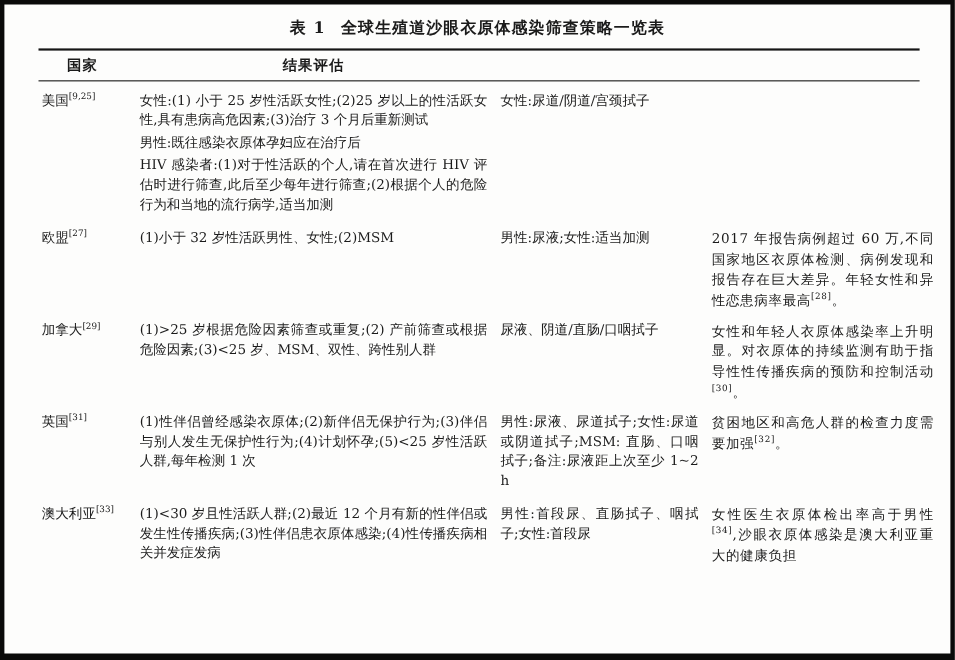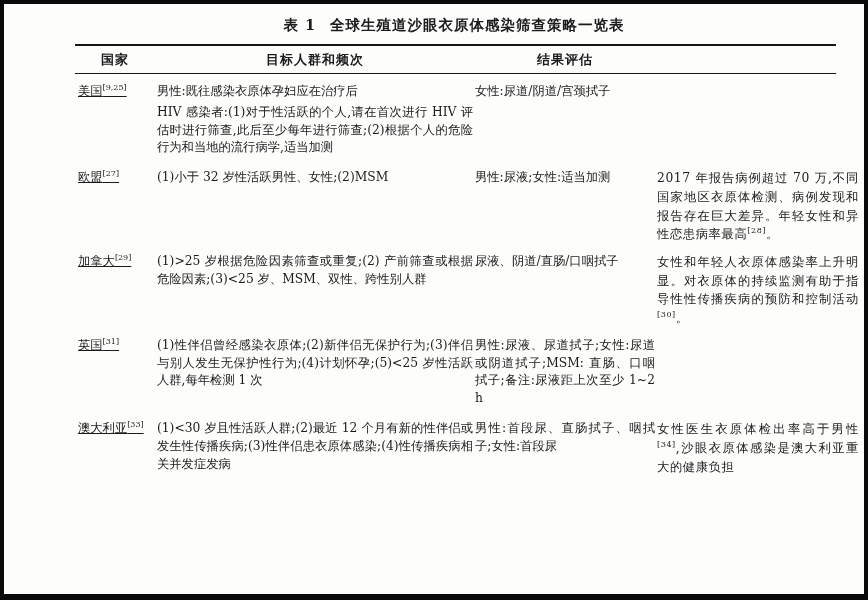--- a/index.html
+++ b/index.html
@@ -10,52 +10,51 @@
   }
   .page {
     position: absolute; left: 0; top: 0;
     width: 868px; height: 600px;
     box-sizing: border-box;
     border: 4px solid #0a0a0a;
     border-bottom-width: 6px;
     background: #fdfdfc;
     color: #1b1b1b;
     overflow: hidden;
-    padding-left: 40px;
   }
   .title {
     text-align: center;
     font-weight: bold;
     font-size: 14.5px;
     margin-top: 12px;
     letter-spacing: 1px;
   }
   .title .tlabel { margin-right: 14px; }
   .table-wrap { margin: 9px 28px 0 31px; }
   .rule-top { border-top: 2.5px solid #161616; }
   .grid-row {
     display: grid;
     grid-template-columns: 80px 316px 180px 202px;
-    column-gap: 2px;
+    column-gap: 12px;
     align-items: start;
   }
   .header {
     font-weight: bold;
     font-size: 13px;
     padding: 5px 0 4px 0;
     border-bottom: 1.8px solid #161616;
   }
   .header .h { text-align: center; letter-spacing: 1px; }
   .body-row { font-size: 12.3px; margin-top: 9px; }
   .cell p {
     margin: 0 0 3px 0;
     text-align: justify;
     line-height: 1.45;
   }
-  .cell.country { padding-left: 3px; line-height: 1.45; text-decoration: underline; }
+  .cell.country { padding-left: 3px; line-height: 1.45; }
   .cell.country sup, .cell.eval sup {
     font-size: 8px;
     line-height: 0;
     vertical-align: super;
   }
   .cell.eval {
     text-align: justify;
     line-height: 1.52;
     letter-spacing: 0.6px;
   }
@@ -66,44 +65,44 @@
 <div class="page">
 
   <div class="title">
     <span class="tlabel">表 1</span><span>全球生殖道沙眼衣原体感染筛查策略一览表</span>
   </div>
 
   <div class="table-wrap rule-top">
 
     <div class="grid-row header">
       <div class="h">国家</div>
-      <div class="h">目标人群和频次</div>
       <div class="h">结果评估</div>
     </div>
 
     <div class="grid-row body-row">
       <div class="cell country"><span>美国</span><sup>[9,25]</sup></div>
       <div class="cell">
+        <p>女性:(1) 小于 25 岁性活跃女性;(2)25 岁以上的性活跃女性,具有患病高危因素;(3)治疗 3 个月后重新测试</p>
         <p>男性:既往感染衣原体孕妇应在治疗后</p>
         <p>HIV 感染者:(1)对于性活跃的个人,请在首次进行 HIV 评估时进行筛查,此后至少每年进行筛查;(2)根据个人的危险行为和当地的流行病学,适当加测</p>
       </div>
       <div class="cell">
         <p>女性:尿道/阴道/宫颈拭子</p>
       </div>
     </div>
 
     <div class="grid-row body-row">
       <div class="cell country"><span>欧盟</span><sup>[27]</sup></div>
       <div class="cell">
         <p>(1)小于 32 岁性活跃男性、女性;(2)MSM</p>
       </div>
       <div class="cell">
         <p>男性:尿液;女性:适当加测</p>
       </div>
-      <div class="cell eval"><span>2017 年报告病例超过 70 万,不同国家地区衣原体检测、病例发现和报告存在巨大差异。年轻女性和异性恋患病率最高</span><sup>[28]</sup><span>。</span></div>
+      <div class="cell eval"><span>2017 年报告病例超过 60 万,不同国家地区衣原体检测、病例发现和报告存在巨大差异。年轻女性和异性恋患病率最高</span><sup>[28]</sup><span>。</span></div>
     </div>
 
     <div class="grid-row body-row">
       <div class="cell country"><span>加拿大</span><sup>[29]</sup></div>
       <div class="cell">
         <p>(1)&gt;25 岁根据危险因素筛查或重复;(2) 产前筛查或根据危险因素;(3)&lt;25 岁、MSM、双性、跨性别人群</p>
       </div>
       <div class="cell">
         <p>尿液、阴道/直肠/口咽拭子</p>
       </div>
@@ -111,20 +110,21 @@
     </div>
 
     <div class="grid-row body-row">
       <div class="cell country"><span>英国</span><sup>[31]</sup></div>
       <div class="cell">
         <p>(1)性伴侣曾经感染衣原体;(2)新伴侣无保护行为;(3)伴侣与别人发生无保护性行为;(4)计划怀孕;(5)&lt;25 岁性活跃人群,每年检测 1 次</p>
       </div>
       <div class="cell">
         <p>男性:尿液、尿道拭子;女性:尿道或阴道拭子;MSM: 直肠、口咽拭子;备注:尿液距上次至少 1~2 h</p>
       </div>
+      <div class="cell eval"><span>贫困地区和高危人群的检查力度需要加强</span><sup>[32]</sup><span>。</span></div>
     </div>
 
     <div class="grid-row body-row">
       <div class="cell country"><span>澳大利亚</span><sup>[33]</sup></div>
       <div class="cell">
         <p>(1)&lt;30 岁且性活跃人群;(2)最近 12 个月有新的性伴侣或发生性传播疾病;(3)性伴侣患衣原体感染;(4)性传播疾病相关并发症发病</p>
       </div>
       <div class="cell">
         <p>男性:首段尿、直肠拭子、咽拭子;女性:首段尿</p>
       </div>

